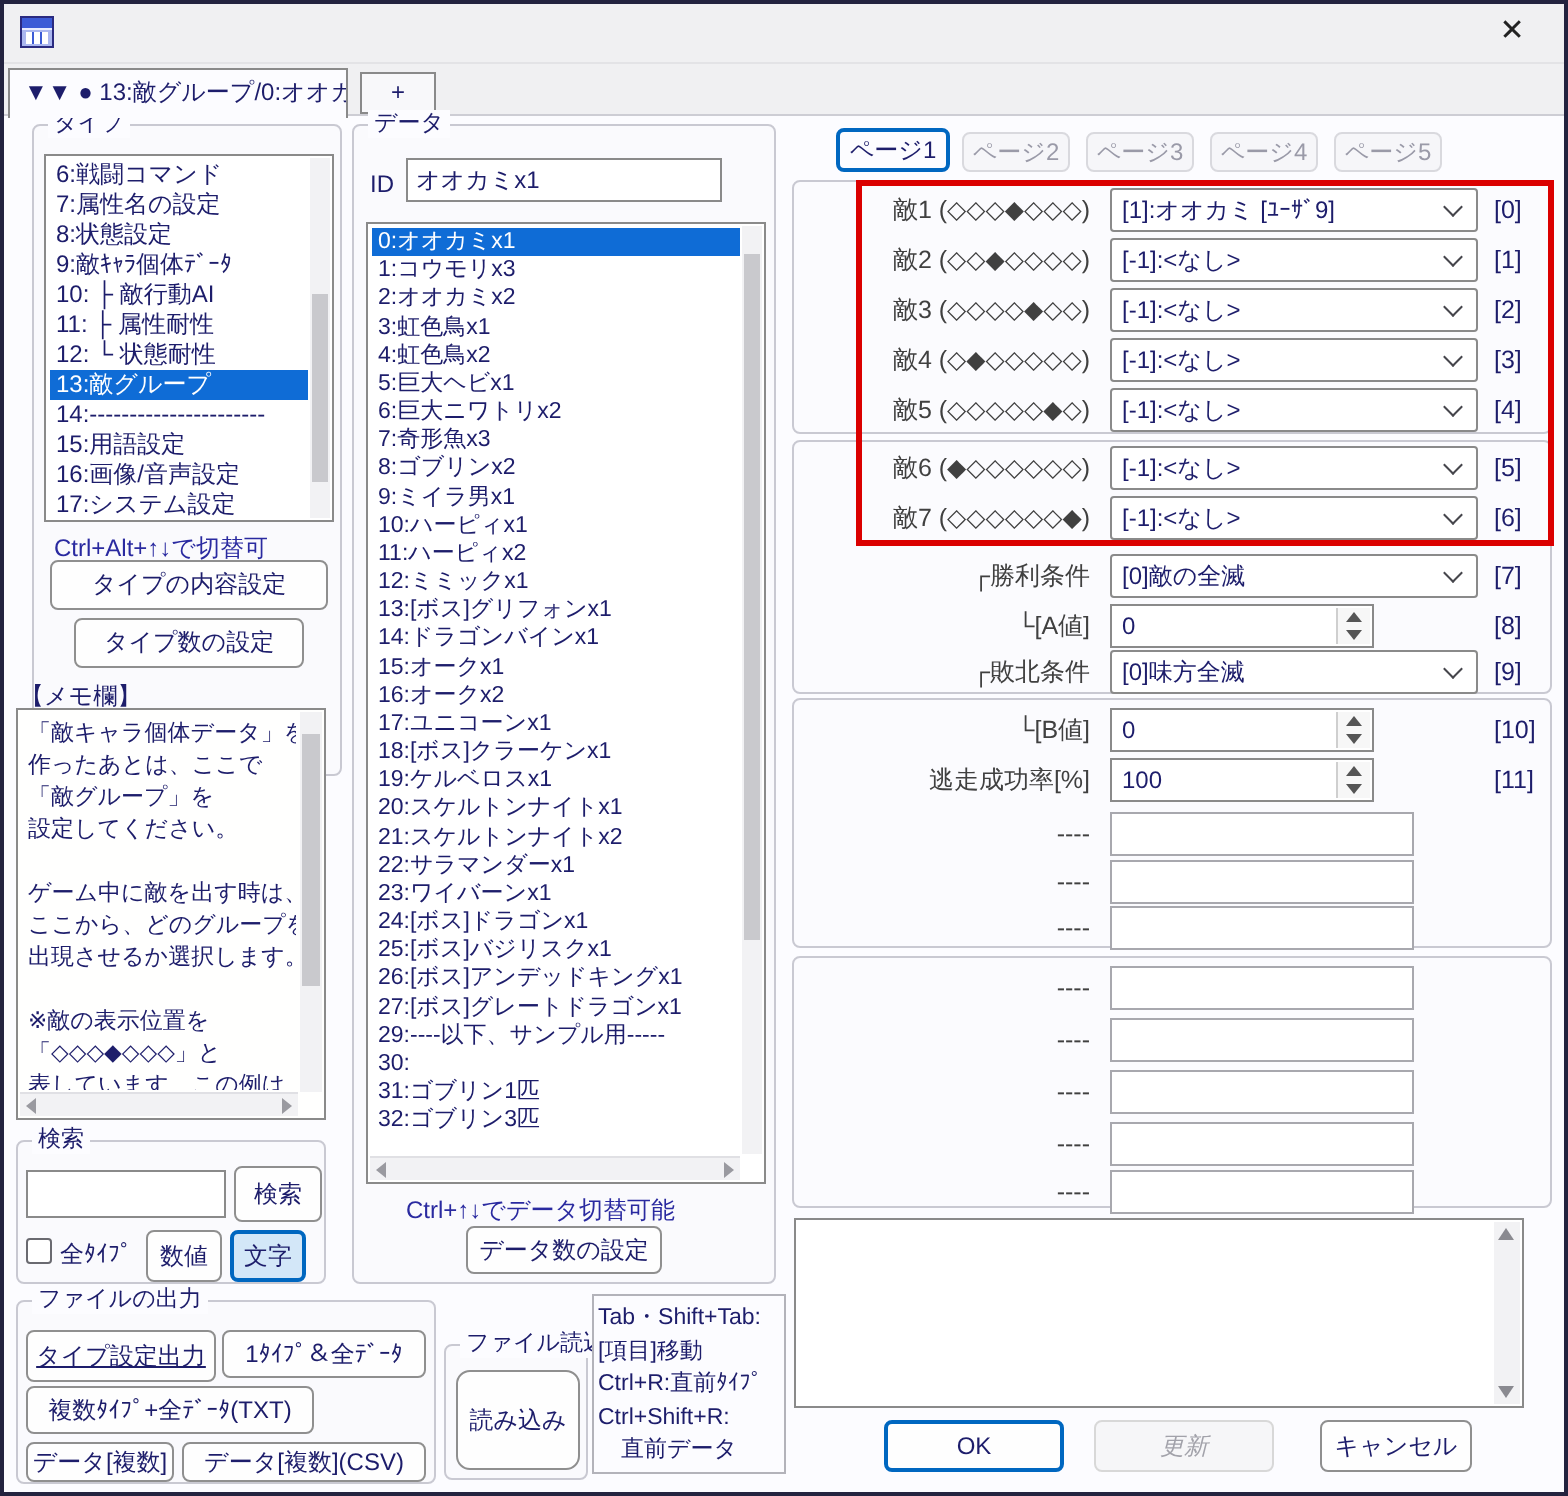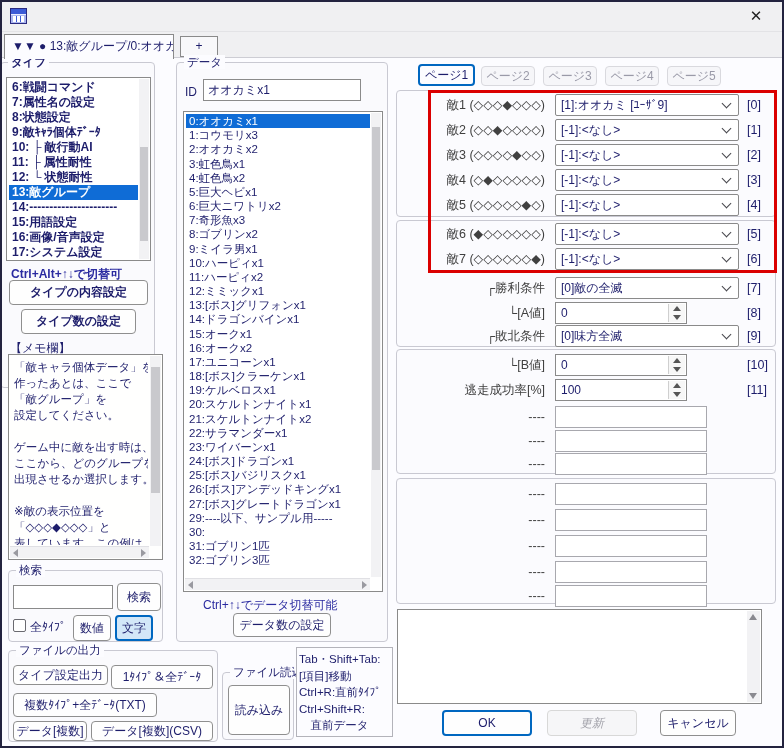--- a/index.html
+++ b/index.html
@@ -85,21 +85,21 @@
 
   <div class="titlebar">
     <div class="appicon"></div>
     <div class="closebtn"><span>✕</span></div>
   </div>
 
   <div class="tabstrip"></div>
   <div class="tab-active">▼▼ ● 13:敵グループ/0:オオカ..</div>
   <div class="tab-add">+</div>
 
-  <div class="group" style="left:0;top:62px;width:155px;height:326px;font-weight:bold;">
+  <div class="group" style="left:16px;top:62px;width:155px;height:326px;">
     <div class="legend">タイプ</div>
     <div class="listbox tlist" style="left:5px;top:14px;width:145px;height:184px;">
       <div class="list-items" style="right:12px;">
           <div class="list-item">6:戦闘コマンド</div>
           <div class="list-item">7:属性名の設定</div>
           <div class="list-item">8:状態設定</div>
           <div class="list-item">9:敵ｷｬﾗ個体ﾃﾞｰﾀ</div>
           <div class="list-item">10: ├ 敵行動AI</div>
           <div class="list-item">11: ├ 属性耐性</div>
           <div class="list-item">12: └ 状態耐性</div>
@@ -149,21 +149,21 @@
     <input class="tinput" style="left: 4px; top: 14px; width: 100px; height: 24px;" value="">
     <div class="btn" style="left:108px;top:12px;width:44px;height:28px;">検索</div>
     <span class="cb" style="left:4px;top:48px;"></span>
     <div style="position:absolute;left:21px;top:48px;font-size:12px;">全ﾀｲﾌﾟ</div>
     <div class="btn" style="left:64px;top:44px;width:38px;height:26px;">数値</div>
     <div class="btn sel" style="left:106px;top:44px;width:38px;height:26px;">文字</div>
   </div>
 
   <div class="group" style="left:8px;top:650px;width:210px;height:92px;">
     <div class="legend">ファイルの出力</div>
-    <div class="btn" style="left:4px;top:14px;width:95px;height:20px;">タイプ設定出力</div>
+    <div class="btn" style="left:4px;top:14px;width:95px;height:26px;text-decoration:underline;">タイプ設定出力</div>
     <div class="btn" style="left:102px;top:14px;width:102px;height:24px;">1ﾀｲﾌﾟ＆全ﾃﾞｰﾀ</div>
     <div class="btn" style="left:4px;top:42px;width:144px;height:24px;">複数ﾀｲﾌﾟ+全ﾃﾞｰﾀ(TXT)</div>
     <div class="btn" style="left:4px;top:70px;width:74px;height:20px;">データ[複数]</div>
     <div class="btn" style="left:82px;top:70px;width:122px;height:20px;">データ[複数](CSV)</div>
   </div>
 
   <div class="group" style="left:176px;top:62px;width:212px;height:580px;">
     <div class="legend">データ</div>
     <div style="position:absolute;left:8px;top:22px;font-size:12px;">ID</div>
     <input class="tinput" style="left: 26px; top: 16px; width: 158px; height: 22px;" value="オオカミx1">
@@ -209,21 +209,21 @@
         <span class="tri-left"></span>
         <span class="tri-right"></span>
       </div>
     </div>
     <div class="note" style="left:26px;top:534px;">Ctrl+↑↓でデータ切替可能</div>
     <div class="btn" style="left:56px;top:550px;width:98px;height:24px;">データ数の設定</div>
   </div>
 
   <div class="group" style="left:222px;top:672px;width:72px;height:68px;">
     <div class="legend">ファイル読込</div>
-    <div class="btn" style="left:5px;top:12px;width:62px;height:50px;">読み込み</div>
+    <div class="btn" style="left:5px;top:12px;width:62px;height:50px;border-radius:7px;">読み込み</div>
   </div>
 
   <div style="position:absolute;left:296px;top:647px;width:97px;height:90px;border:1px solid #b3b3ba;background:#fcfcff;padding:3px 2px;overflow:hidden;">
     <div style="font-size:11.5px;line-height:16.5px;white-space:nowrap;">Tab・Shift+Tab:</div>
     <div style="font-size:11.5px;line-height:16.5px;white-space:nowrap;">[項目]移動</div>
     <div style="font-size:11.5px;line-height:16.5px;white-space:nowrap;">Ctrl+R:直前ﾀｲﾌﾟ</div>
     <div style="font-size:11.5px;line-height:16.5px;white-space:nowrap;">Ctrl+Shift+R:</div>
     <div style="font-size:11.5px;line-height:16.5px;white-space:nowrap;">　直前データ</div>
   </div>
 

